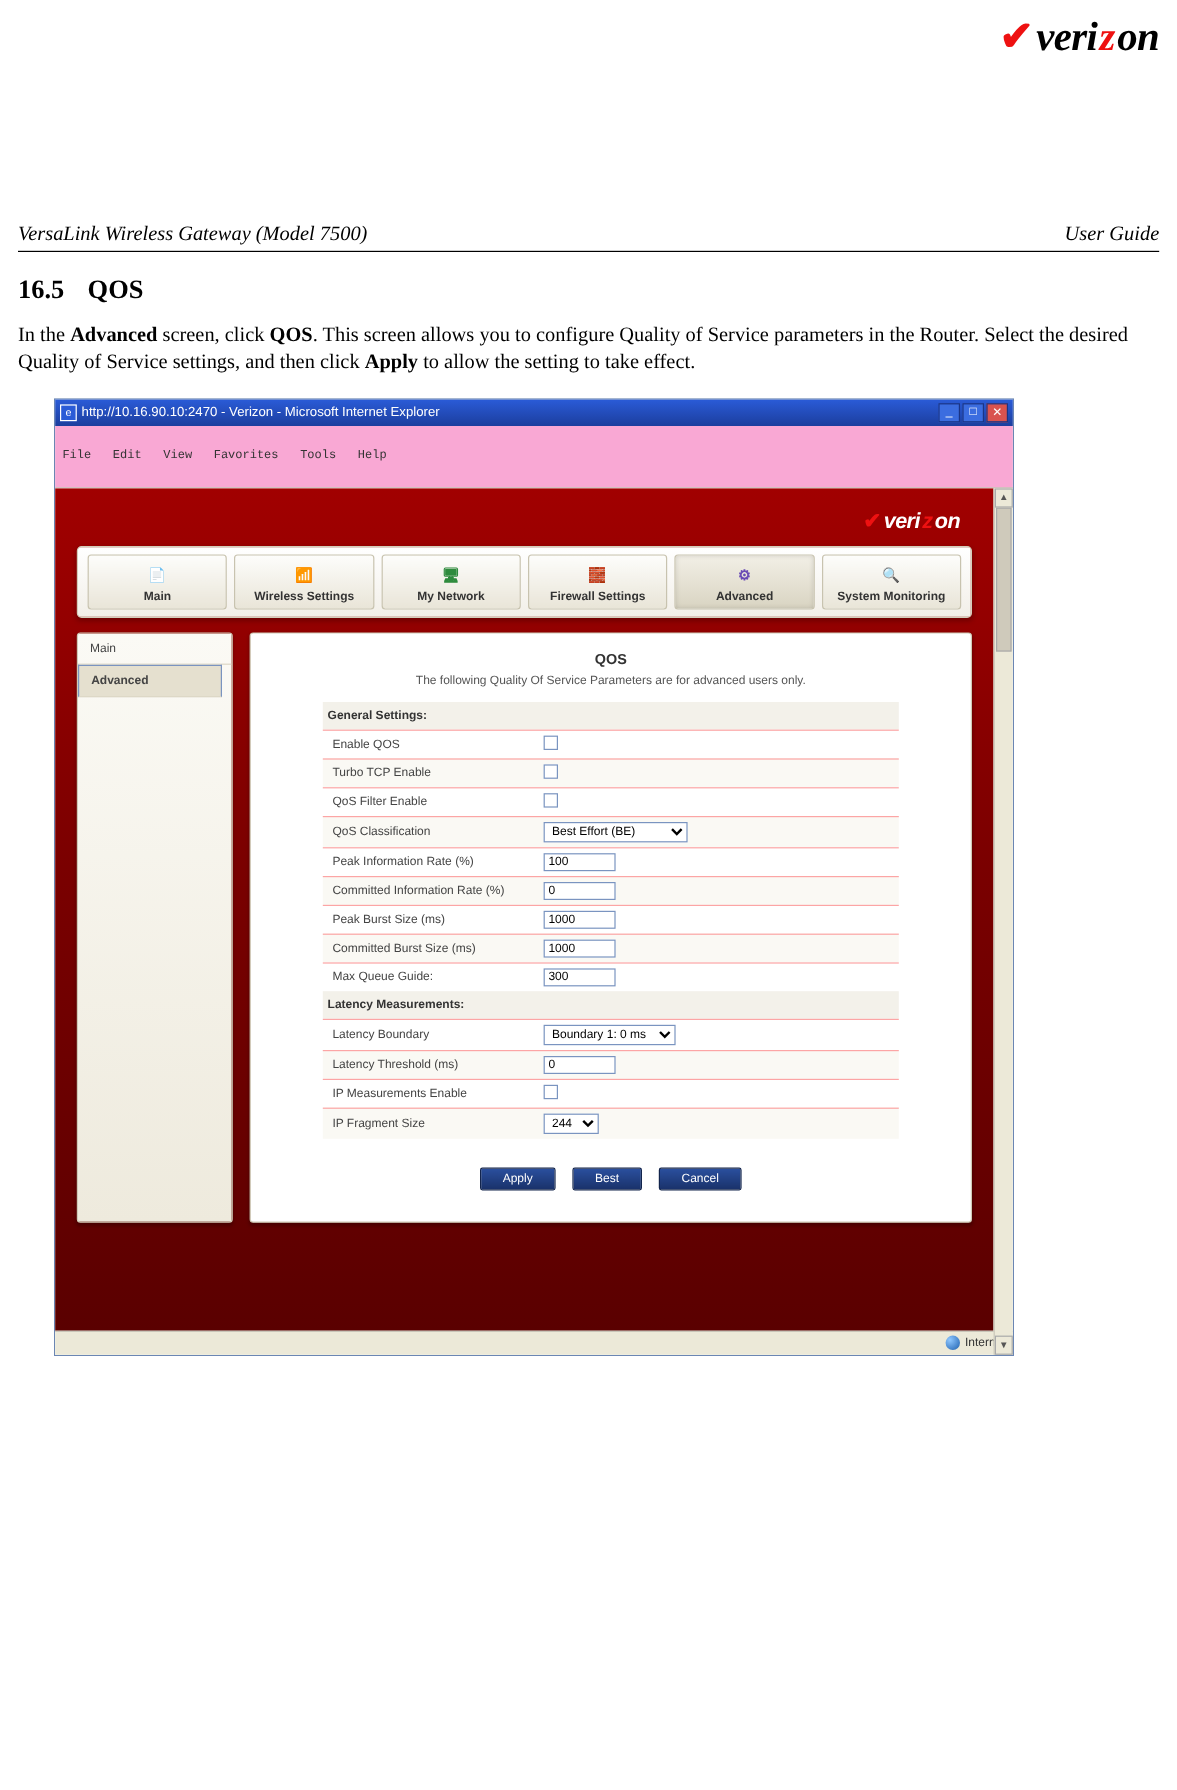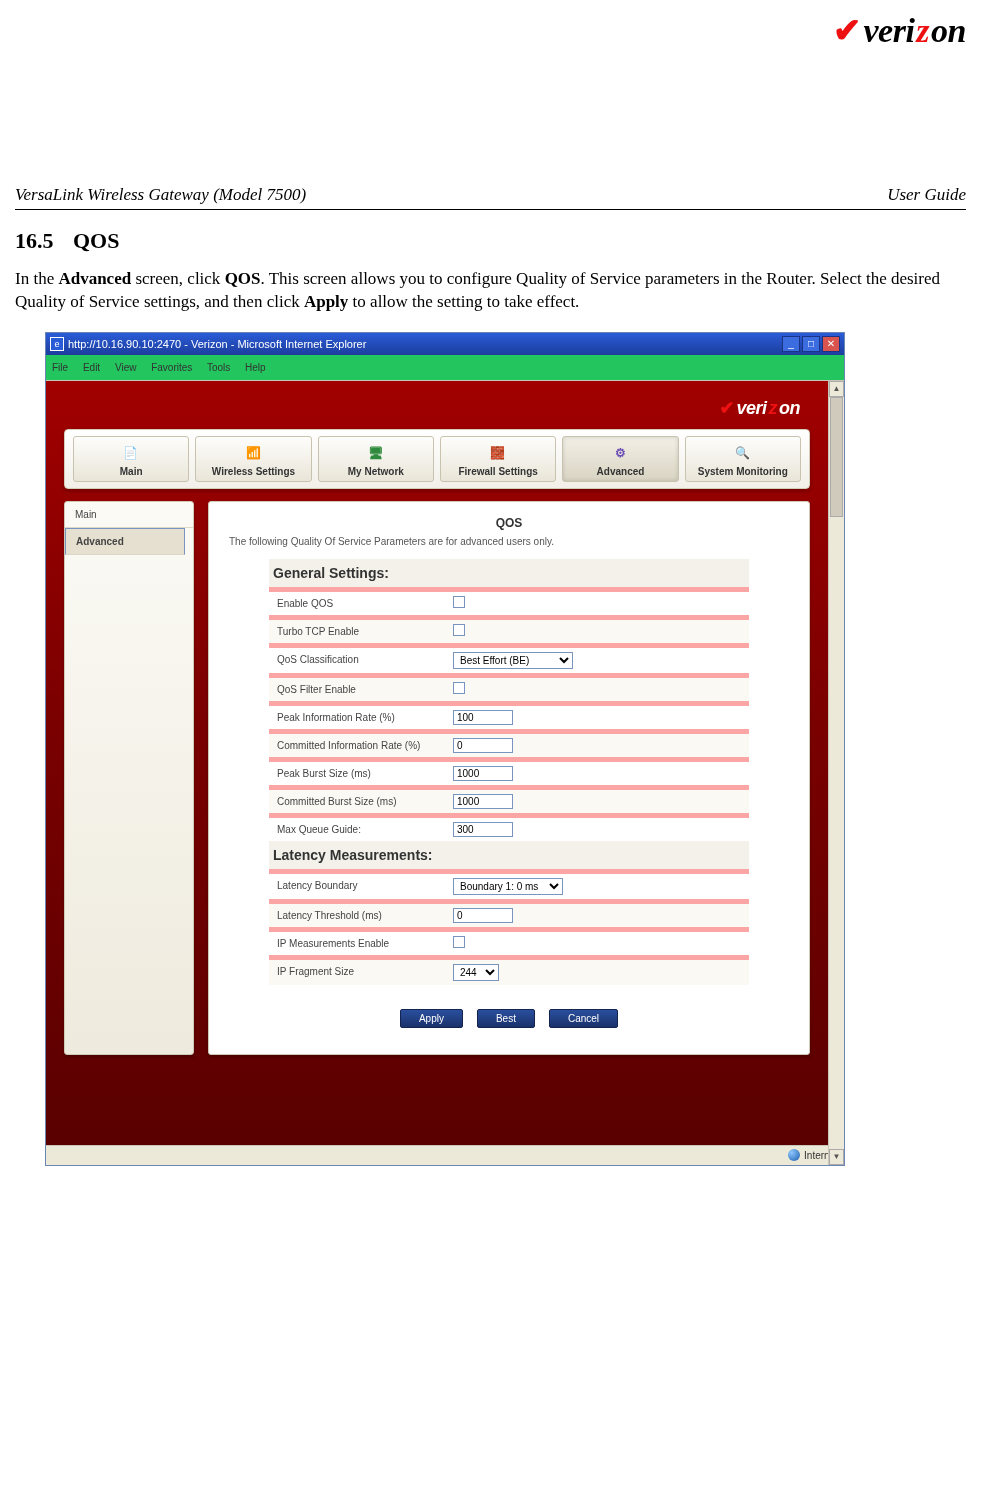--- a/index.html
+++ b/index.html
@@ -37,21 +37,21 @@
     display: flex;
     align-items: center;
     padding: 0 4px;
     font-size: 11px;
   }
   .titlebar .tb-icon { width:14px; height:14px; background:#2a5bd7; border:1px solid #fff; margin-right:4px; font-size:9px; color:#fff; display:flex; align-items:center; justify-content:center;}
   .titlebar .spacer { flex:1; }
   .win-btns { display:flex; gap:2px; }
   .win-btn { width:18px; height:16px; background:#3b6de0; border:1px solid #1a3485; display:flex; align-items:center; justify-content:center; color:#fff; font-size:10px;}
   .win-btn.close { background:#d9534f; }
-  .menubar { background:#22c55e; padding:7px 6px; font-size:10px; color:#333; border-bottom:1px solid #c9c6b9;}
+  .menubar { background:#f9a8d4; padding:20px 6px; font-size:10px; color:#333; border-bottom:1px solid #c9c6b9;font-family:Liberation Mono, monospace;}
   .menubar span { margin-right:12px; text-decoration: underline; text-decoration-color: transparent; }
   .menubar span::first-letter { text-decoration: underline; }
 
   .viewport { background:#fff; position:relative; }
   .scroll-track { position:absolute; right:0; top:0; bottom:0; width:16px; background:#ece9d8; border-left:1px solid #c9c6b9;}
   .scroll-arrow { height:16px; background:#ece9d8; border:1px solid #aaa; display:flex; align-items:center; justify-content:center; font-size:8px; color:#555;}
   .scroll-thumb { position:absolute; top:16px; left:1px; right:1px; height:120px; background:#cfcabb; border:1px solid #aaa;}
 
   .page-canvas {
     margin-right:16px;
@@ -106,23 +106,23 @@
 
   .panel {
     flex:1;
     background:#fff;
     border:1px solid #cfcab6;
     border-radius:3px;
     padding:14px 20px 26px 20px;
     box-shadow:0 2px 3px rgba(0,0,0,.25);
   }
   .panel h3 { text-align:center; font-size:12px; font-weight:bold; margin-bottom:6px;}
-  .panel .sub { text-align:left; font-size:10px; color:#555; margin-bottom:12px;}
-  .sect-title { font-size:14px; font-weight:bold; color:#333; padding:6px 4px; background:#f3f1ea;}
-  .frow { display:flex; align-items:flex-start; font-size:10px; color:#444; border-top:5px solid #fca5a5;}
+  .panel .sub { text-align:center; font-size:10px; color:#555; margin-bottom:12px;}
+  .sect-title { font-size:10px; font-weight:bold; color:#333; padding:6px 4px; background:#f3f1ea;}
+  .frow { display:flex; align-items:center; font-size:10px; color:#444; border-top:1px solid #fca5a5;}
   .frow:nth-child(odd){ background:#faf9f4;}
   .frow .lbl { width:180px; padding:6px 4px 6px 8px;}
   .frow .ctl { padding:4px 4px;}
   .cb { width:12px; height:12px; border:1px solid #7a94c0; background:#fff; display:inline-block;}
   .tx { border:1px solid #7a94c0; font-size:10px; padding:1px 3px; width:60px; background:#fff;}
   .sel { border:1px solid #7a94c0; font-size:10px; padding:1px 2px; background:#fff; width:120px;}
   .sel.sm { width:46px;}
   .btns { text-align:center; margin-top:24px; display:flex; gap:14px; justify-content:center;}
   .bbtn { background:linear-gradient(#2a4f9e,#1a326a); color:#fff; font-size:10px; border:1px solid #13254d; padding:3px 18px; border-radius:2px;}
 
@@ -249,27 +249,27 @@
                 <div class="lbl">Enable QOS</div>
               <div class="ctl"><span class="cb"></span></div>
               </div>
 
             <div class="frow">
                 <div class="lbl">Turbo TCP Enable</div>
               <div class="ctl"><span class="cb"></span></div>
               </div>
 
             <div class="frow">
+                <div class="lbl">QoS Filter Enable</div>
+              <div class="ctl"><span class="cb"></span></div>
+              </div>
+
+            <div class="frow">
                 <div class="lbl">QoS Classification</div>
               <div class="ctl"><select class="sel"><option>Best Effort (BE)</option></select></div>
-              </div>
-
-            <div class="frow">
-                <div class="lbl">QoS Filter Enable</div>
-              <div class="ctl"><span class="cb"></span></div>
               </div>
 
             <div class="frow">
                 <div class="lbl">Peak Information Rate (%)</div>
               <div class="ctl"><input class="tx" value="100" style=""></div>
               </div>
 
             <div class="frow">
                 <div class="lbl">Committed Information Rate (%)</div>
               <div class="ctl"><input class="tx" value="0" style=""></div>

